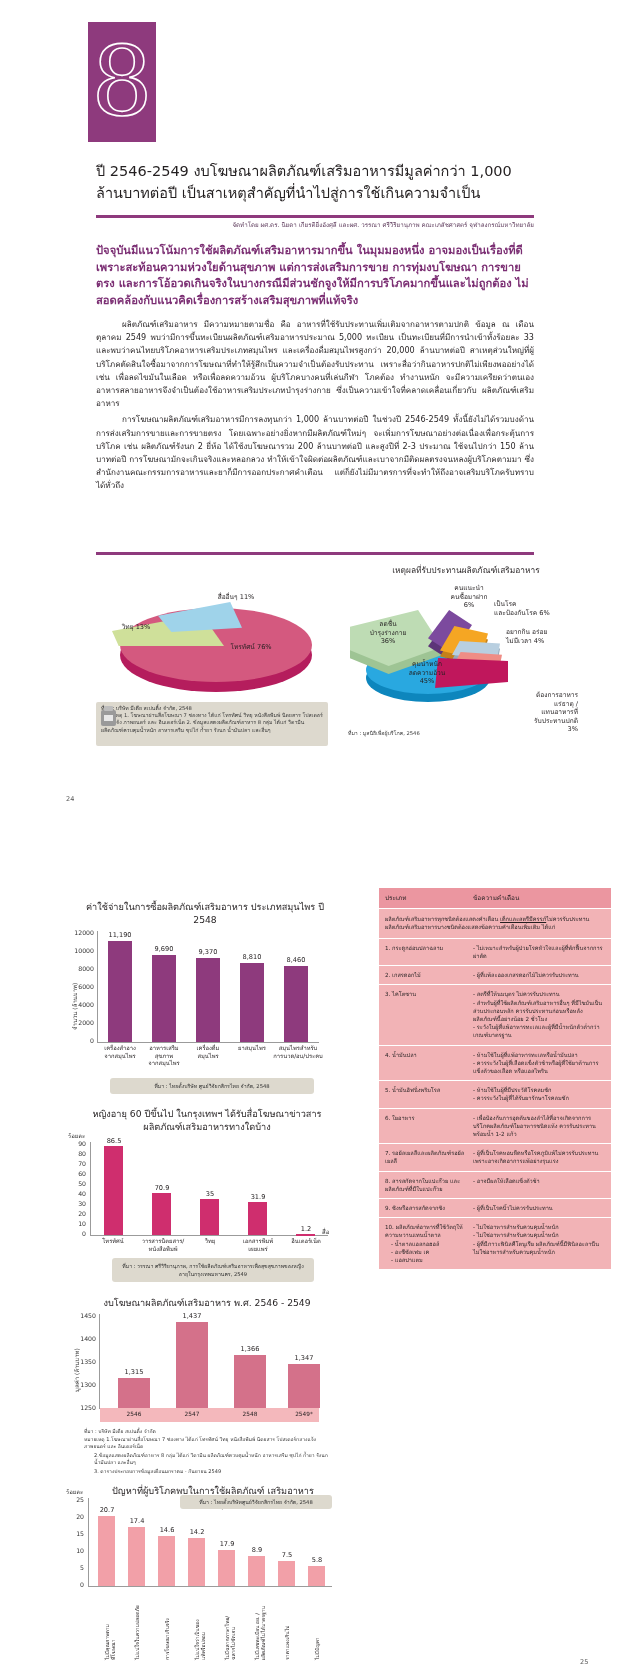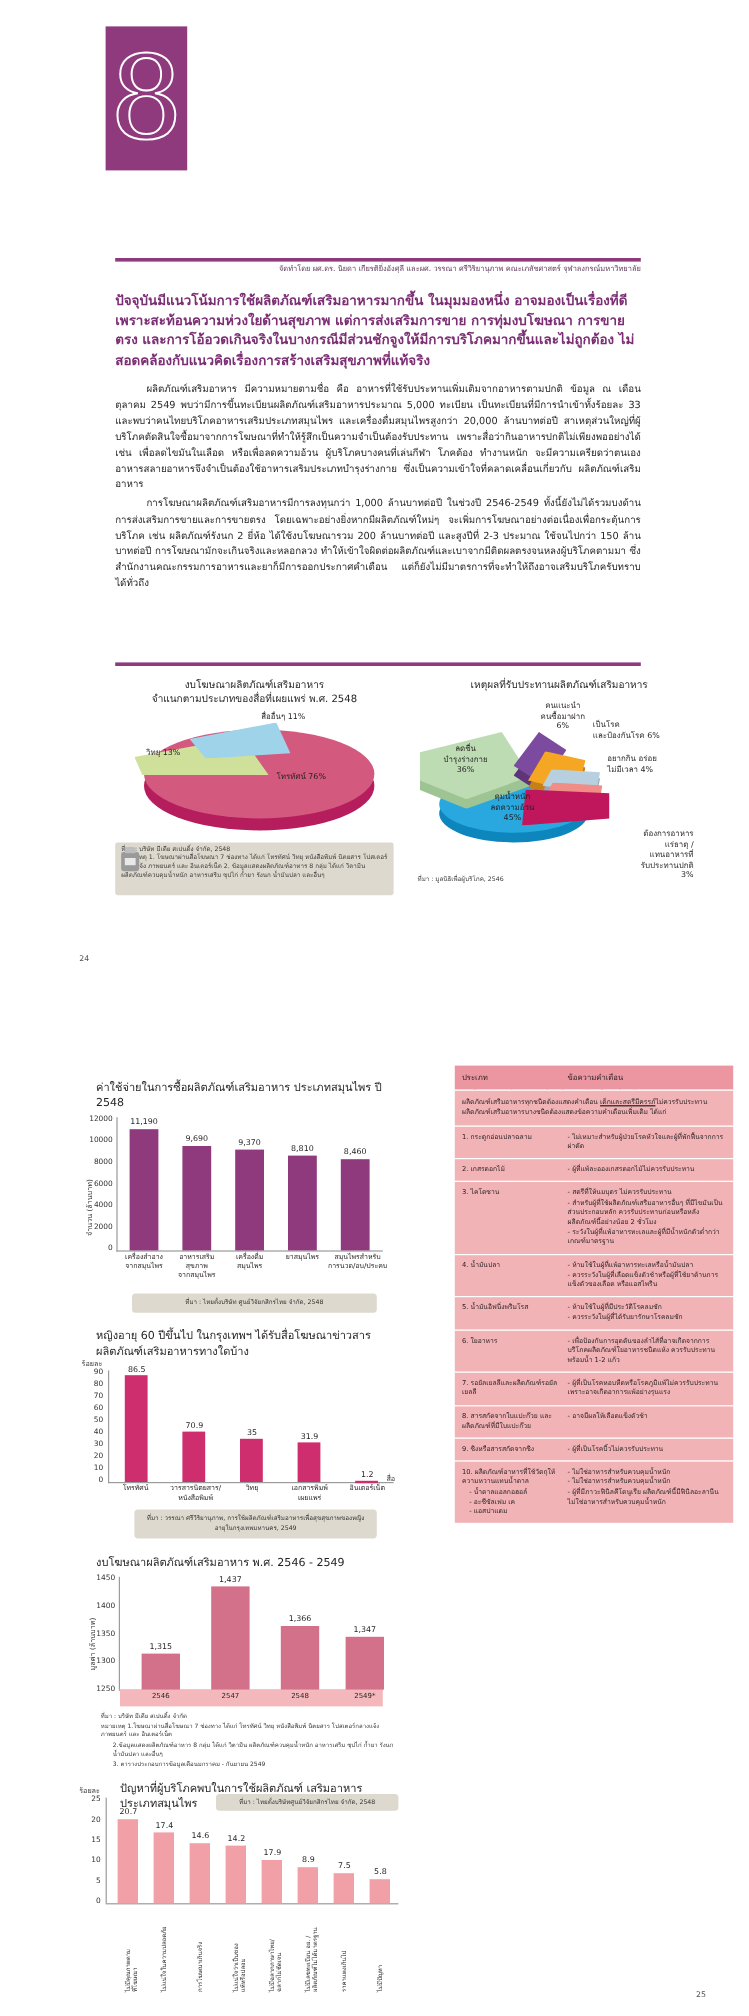--- a/index.html
+++ b/index.html
@@ -86,21 +86,21 @@
   }
   .pill-icon {
     position: absolute; width: 22px; height: 24px;
   }
 
   
   .pgnum { position: absolute; font-size: 6.5px; color: #555; }
 
   
   .chart-title {
-    position: absolute; font-size: 9.2px;
+    position: absolute; text-align: center; font-size: 9.2px;
     line-height: 13px; color: #231f20;
   }
   .axis-line { position: absolute; background: #9b9b9b; }
   .tick-lbl {
     position: absolute; font-size: 6.2px; color: #333; text-align: right;
     line-height: 7px;
   }
   .bar { position: absolute; }
   .bar-val {
     position: absolute; font-size: 6.6px; color: #231f20; text-align: center;
@@ -154,38 +154,35 @@
   .sub-li { padding-left: 6px; }
 </style>
 </head>
 <body>
 
 <div class="page">
 
   <div class="chap-block">
     <div class="chap-num">8</div>
   </div>
+  <div class="subtitle">ปี 2546-2549 งบโฆษณาผลิตภัณฑ์เสริมอาหารมีมูลค่ากว่า 1,000 ล้านบาทต่อปี เป็นสาเหตุสำคัญที่นำไปสู่การใช้เกินความจำเป็น</div>
   <div class="rule"></div>
   <div class="credit">จัดทำโดย ผศ.ดร. นิยดา เกียรติยิ่งอังศุลี และผศ. วรรณา ศรีวิริยานุภาพ คณะเภสัชศาสตร์ จุฬาลงกรณ์มหาวิทยาลัย</div>
 
   <div class="intro">ปัจจุบันมีแนวโน้มการใช้ผลิตภัณฑ์เสริมอาหารมากขึ้น ในมุมมองหนึ่ง อาจมองเป็นเรื่องที่ดี เพราะสะท้อนความห่วงใยด้านสุขภาพ แต่การส่งเสริมการขาย การทุ่มงบโฆษณา การขายตรง และการโอ้อวดเกินจริงในบางกรณีมีส่วนชักจูงให้มีการบริโภคมากขึ้นและไม่ถูกต้อง ไม่สอดคล้องกับแนวคิดเรื่องการสร้างเสริมสุขภาพที่แท้จริง</div>
 
   <div class="body-text">
     <p>ผลิตภัณฑ์เสริมอาหาร มีความหมายตามชื่อ คือ อาหารที่ใช้รับประทานเพิ่มเติมจากอาหารตามปกติ ข้อมูล ณ เดือนตุลาคม 2549 พบว่ามีการขึ้นทะเบียนผลิตภัณฑ์เสริมอาหารประมาณ 5,000 ทะเบียน เป็นทะเบียนที่มีการนำเข้าทั้งร้อยละ 33 และพบว่าคนไทยบริโภคอาหารเสริมประเภทสมุนไพร และเครื่องดื่มสมุนไพรสูงกว่า 20,000 ล้านบาทต่อปี สาเหตุส่วนใหญ่ที่ผู้บริโภคตัดสินใจซื้อมาจากการโฆษณาที่ทำให้รู้สึกเป็นความจำเป็นต้องรับประทาน เพราะสื่อว่ากินอาหารปกติไม่เพียงพออย่างได้ เช่น เพื่อลดไขมันในเลือด หรือเพื่อลดความอ้วน ผู้บริโภคบางคนที่เล่นกีฬา โภคต้อง ทำงานหนัก จะมีความเครียดว่าตนเองอาหารสลายอาหารจึงจำเป็นต้องใช้อาหารเสริมประเภทบำรุงร่างกาย ซึ่งเป็นความเข้าใจที่คลาดเคลื่อนเกี่ยวกับ ผลิตภัณฑ์เสริมอาหาร</p>
     <p>การโฆษณาผลิตภัณฑ์เสริมอาหารมีการลงทุนกว่า 1,000 ล้านบาทต่อปี ในช่วงปี 2546-2549 ทั้งนี้ยังไม่ได้รวมบงด้านการส่งเสริมการขายและการขายตรง โดยเฉพาะอย่างยิ่งหากมีผลิตภัณฑ์ใหม่ๆ จะเพิ่มการโฆษณาอย่างต่อเนื่องเพื่อกระตุ้นการบริโภค เช่น ผลิตภัณฑ์รังนก 2 ยี่ห้อ ได้ใช้งบโฆษณารวม 200 ล้านบาทต่อปี และสูงปีที่ 2-3 ประมาณ ใช้จนไปกว่า 150 ล้านบาทต่อปี การโฆษณามักจะเกินจริงและหลอกลวง ทำให้เข้าใจผิดต่อผลิตภัณฑ์และเบาจากมีติดผลตรงจนหลงผู้บริโภคตามมา ซึ่งสำนักงานคณะกรรมการอาหารและยาก็มีการออกประกาศคำเตือน แต่ก็ยังไม่มีมาตรการที่จะทำให้ถึงอาจเสริมบริโภครับทราบได้ทั่วถึง</p>
   </div>
 
   <div class="hrule2"></div>
 
   <div class="pie-wrap">
 
-    <div class="pie-title pie-t1">
-      <div>งบโฆษณาผลิตภัณฑ์เสริมอาหาร</div>
-      <div>จำแนกตามประเภทของสื่อที่เผยแพร่ พ.ศ. 2548</div>
-    </div>
 
     <div class="pie-stage" style="left:96px; top:30px; width:232px; height:110px;">
 
       <div class="ellipse" style="left:24px; top:28px; width:192px; height:74px; background:#b51d5d;"></div>
       <div class="ellipse" style="left:24px; top:18px; width:192px; height:74px; background:#d4597f;"></div>
 
       <div style="position:absolute; left:16px; top:20px; width:112px; height:36px;
                   background:#cfe09a; clip-path: polygon(0% 58%, 80% 12%, 100% 100%, 6% 100%);"></div>
 
       <div style="position:absolute; left:62px; top:12px; width:84px; height:30px;

